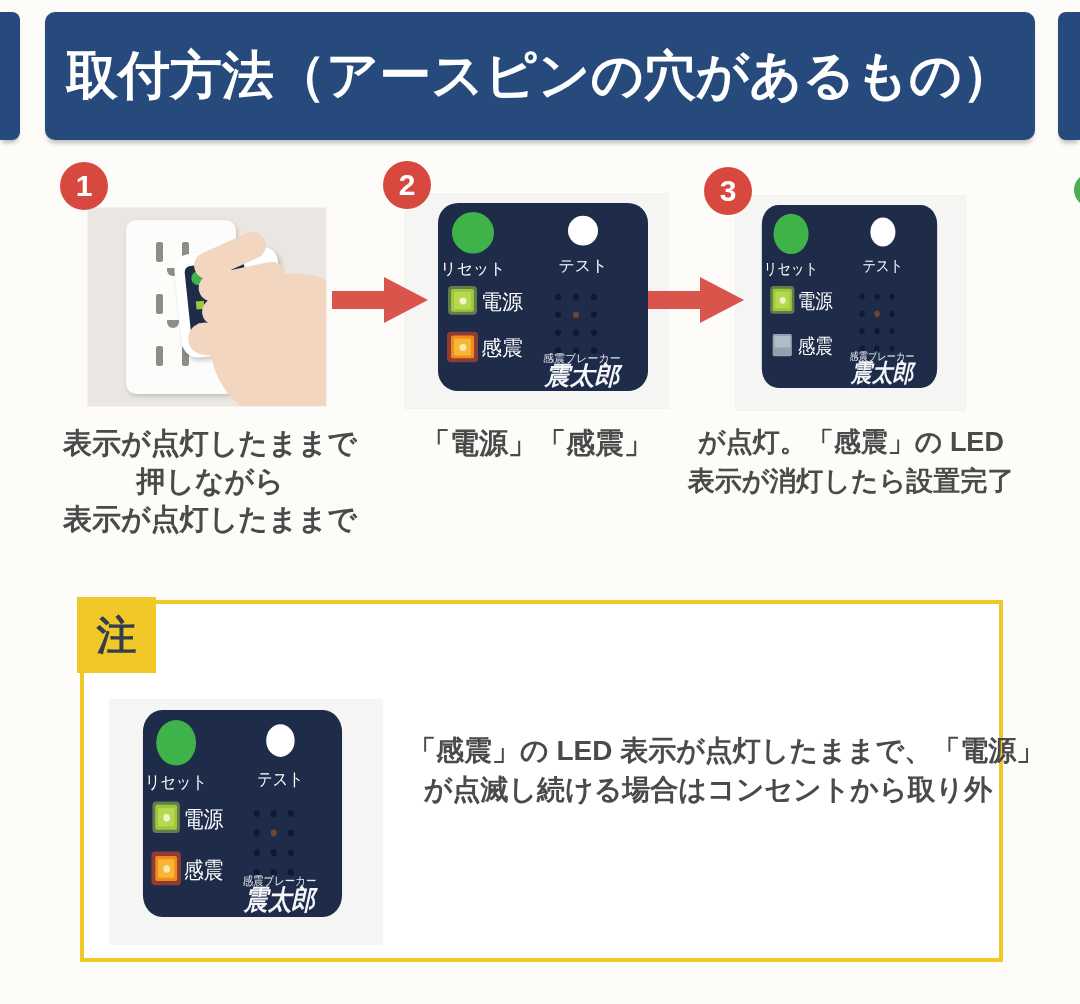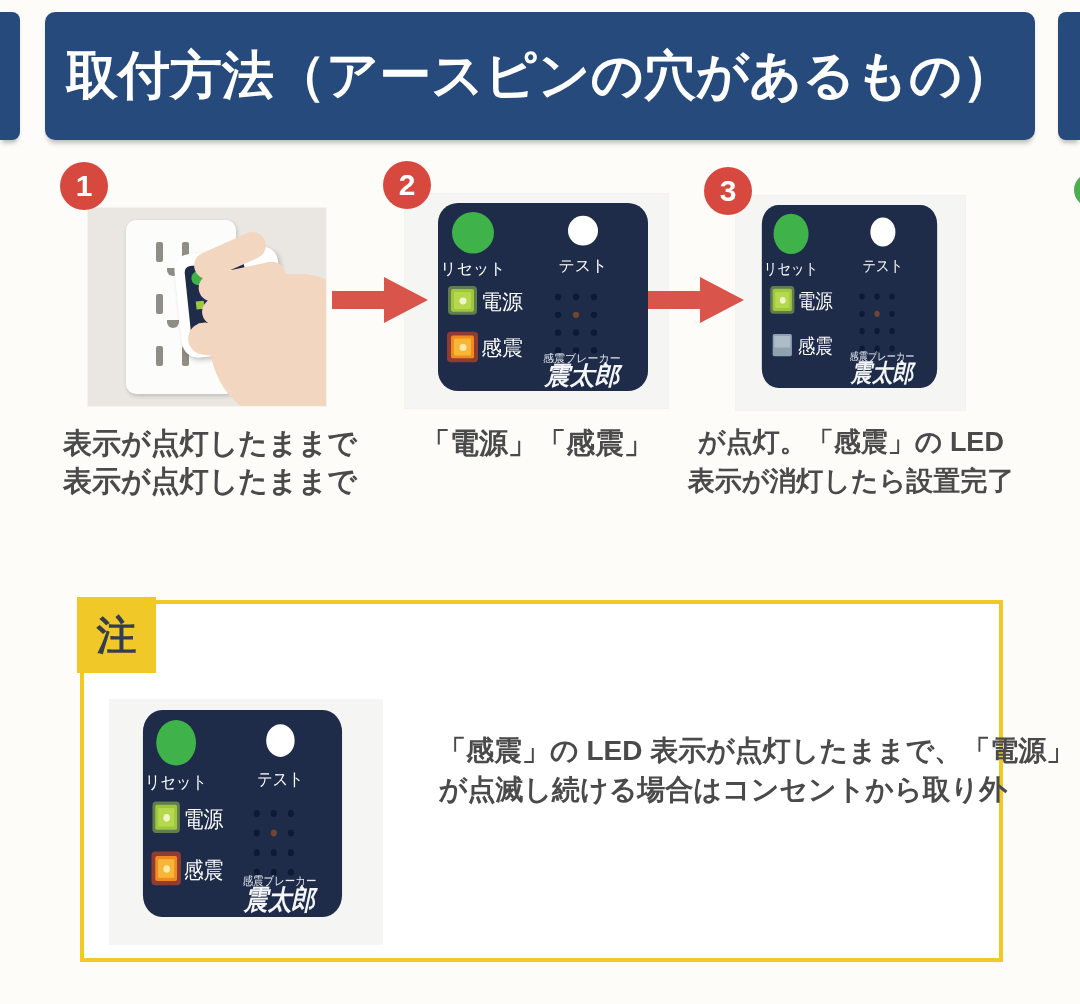--- a/index.html
+++ b/index.html
@@ -85,21 +85,21 @@
   }
   .note-tab {
     position:absolute; left:77px; top:597px; width:79px; height:76px;
     background:#f0c929; color:#333d4d; font-size:40px; font-weight:bold;
     display:flex; align-items:center; justify-content:center; z-index:6;
   }
   .note-text {
     position:absolute; left:408px; top:731px; width:600px; z-index:5;
     text-align:center; font-size:28px; line-height:39px; font-weight:bold; color:#4a4a4a;
   }
-  .note-text div { white-space:nowrap;margin-left:30px; }
+  .note-text div { white-space:nowrap; }
   
   .green-sliver {
     position:absolute; left:1074px; top:173px; width:34px; height:34px;
     border-radius:50%; background:#4cae4f;
   }
 </style>
 </head>
 <body>
 
 <div class="canvas">
@@ -134,20 +134,21 @@
       </div>
     </div>
     <div class="hand-part palm"></div>
     <div class="hand-part finger f1"></div>
     <div class="hand-part finger f2"></div>
     <div class="hand-part finger f3"></div>
     <div class="hand-part thumb"></div>
   </div>
   <div class="caption" id="caption1">
     <div>表示が点灯したままで</div>
+    <div>押しながら</div>
     <div>表示が点灯したままで</div>
   </div>
 
   <svg class="arrow" id="arrow1" width="96" height="46" viewBox="0 0 96 46">
     <polygon points="0,14 52,14 52,0 96,23 52,46 52,32 0,32" fill="#d9544a"></polygon>
   </svg>
 
   <div class="badge" id="badge2">2</div>
   <div class="photo" id="photo2"></div>
   <svg class="device-svg" id="device2" width="212" height="190" viewBox="0 0 212 192" preserveAspectRatio="none">

